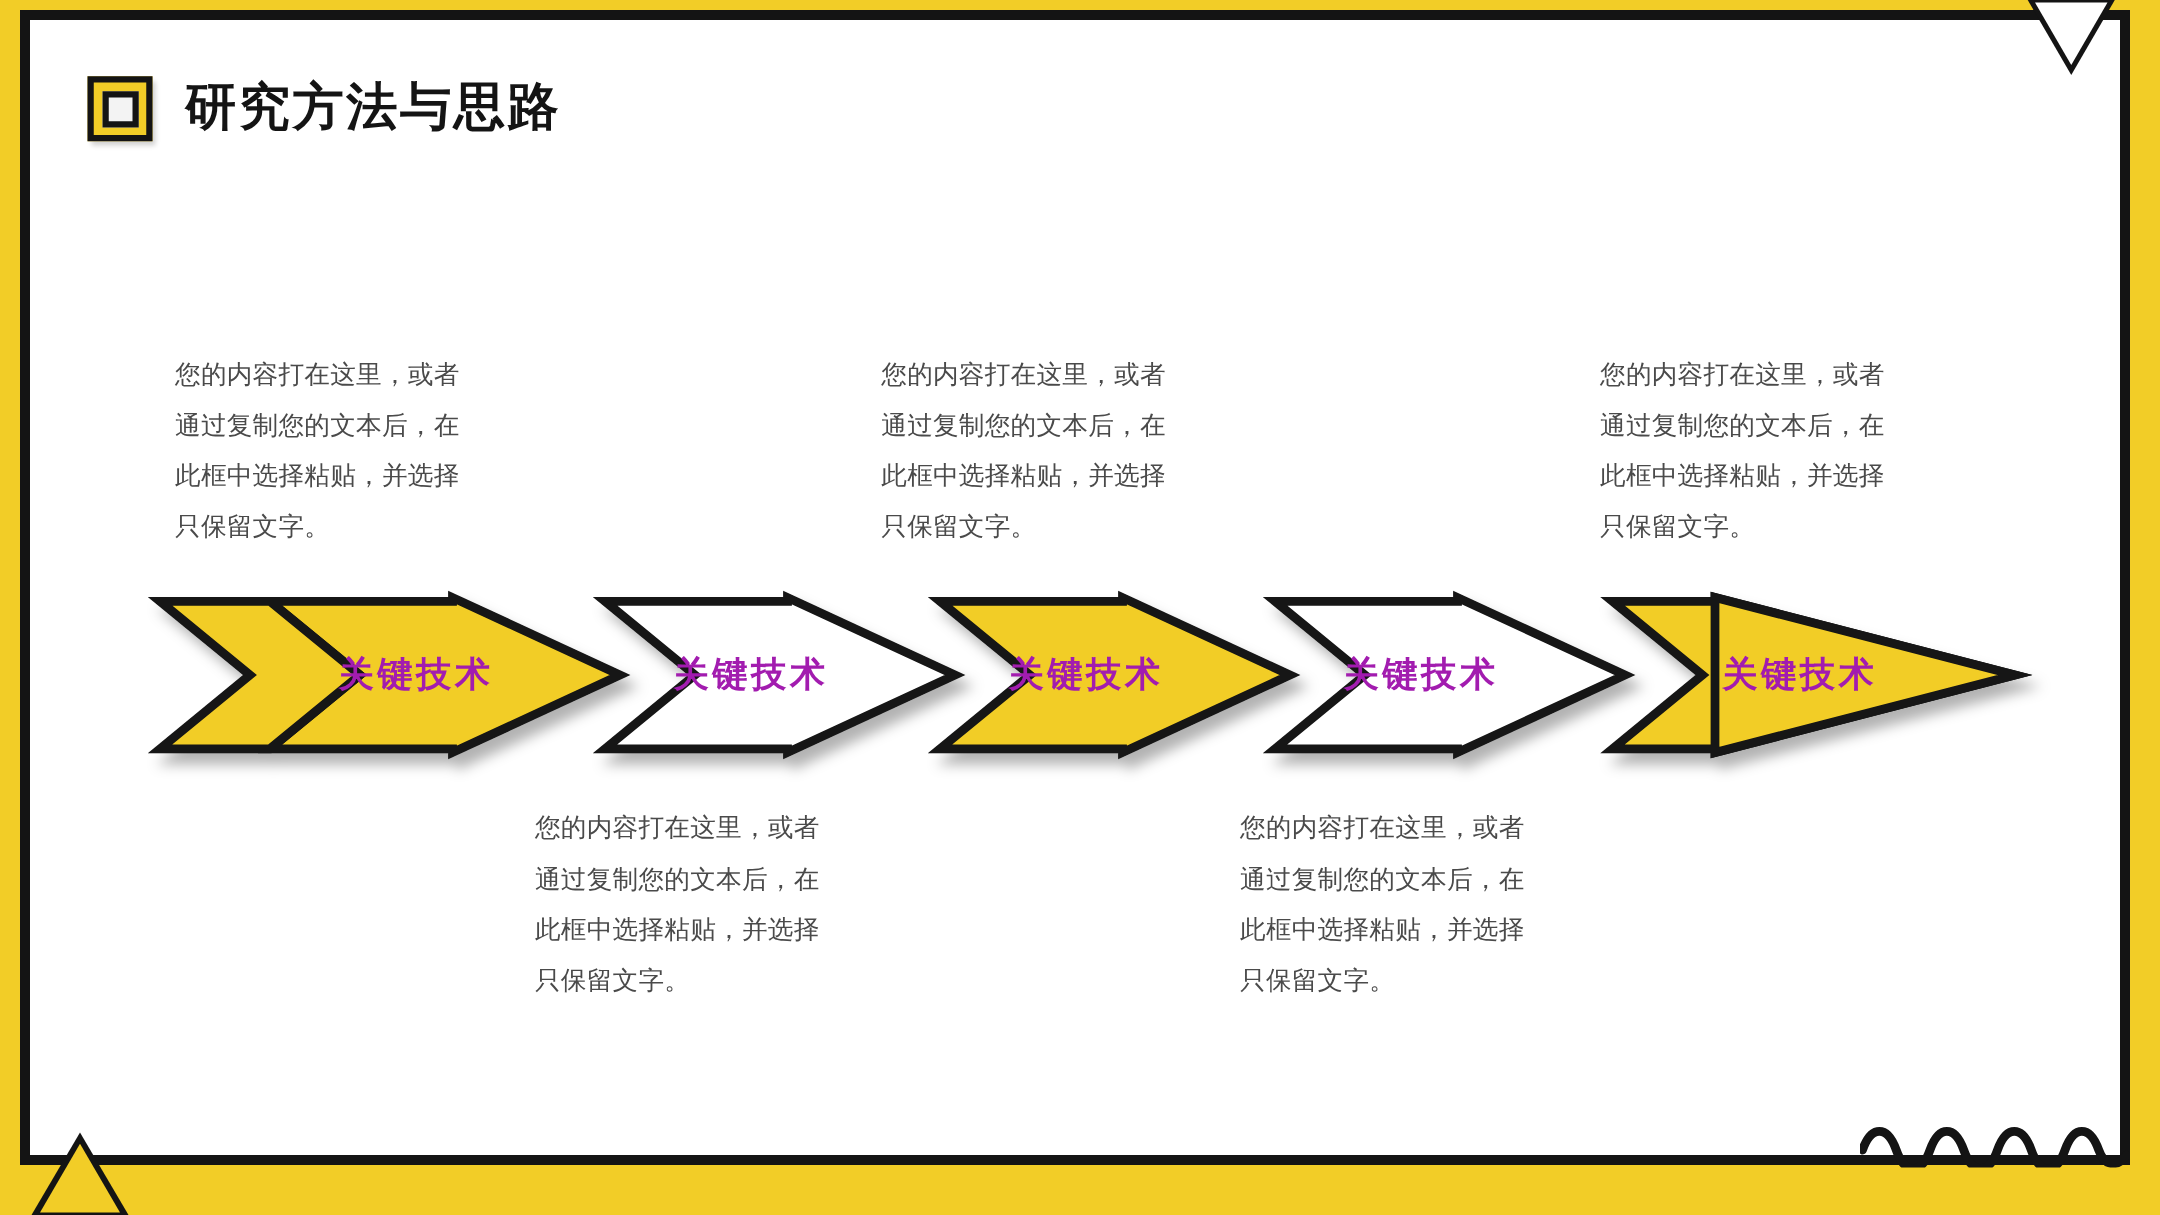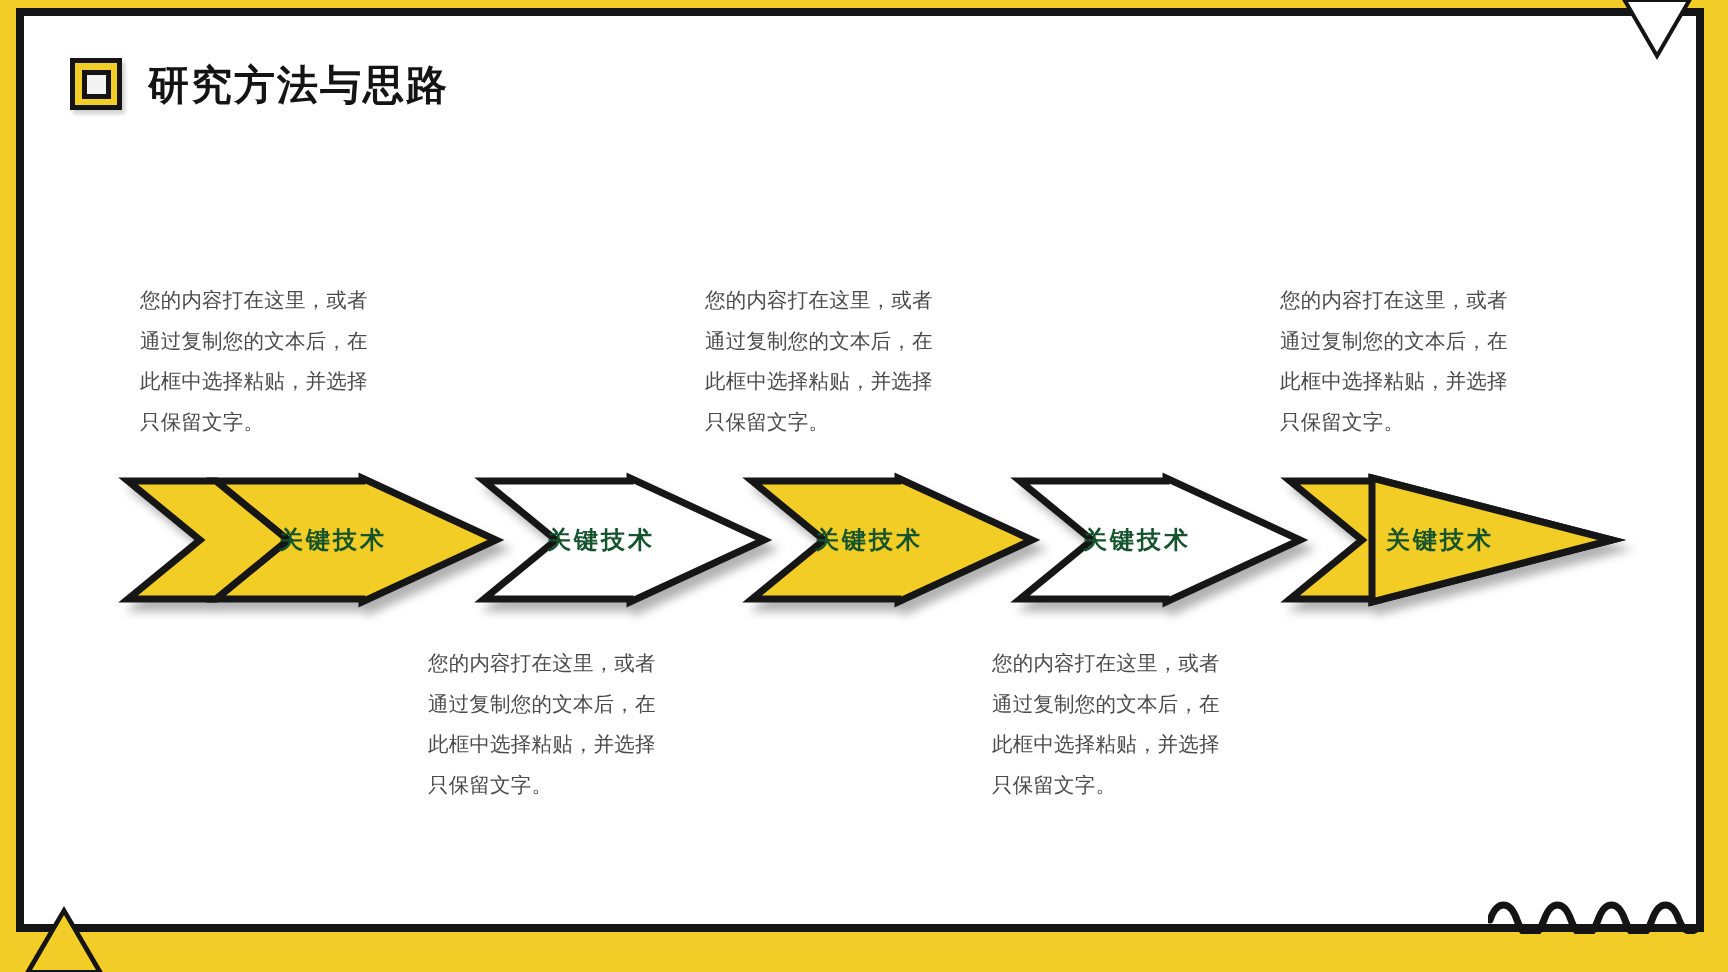--- a/index.html
+++ b/index.html
@@ -72,21 +72,21 @@
     position:absolute;
     left:1488px;top:898px;
     width:215px;height:36px;
     z-index:6;
   }
 
   
   .title-row{
     position:absolute;
     left:70px;top:58px;
-    display:flex;align-items:flex-start;gap:26px;
+    display:flex;align-items:flex-end;gap:26px;
     z-index:5;
   }
   .title-icon{
     width:52px;height:52px;
     background:#F2CD27;
     border:5px solid #141414;
     box-sizing:border-box;
     display:flex;align-items:center;justify-content:center;
     box-shadow:3px 4px 4px rgba(0,0,0,0.18);
   }
@@ -108,23 +108,23 @@
   #arrow-band{
     position:absolute;
     left:0;top:0;
     width:1728px;height:972px;
     z-index:4;
     pointer-events:none;
   }
 
   .arrow-label{
     position:absolute;
-    font-size:24px;
+    font-size:28px;
     font-weight:bold;
-    color:#14532d;
+    color:#a21caf;
     letter-spacing:3px;
     white-space:nowrap;
     transform:translate(-50%,-50%);
     z-index:5;
   }
 
   
   .textblock{
     position:absolute;
     width:300px;

